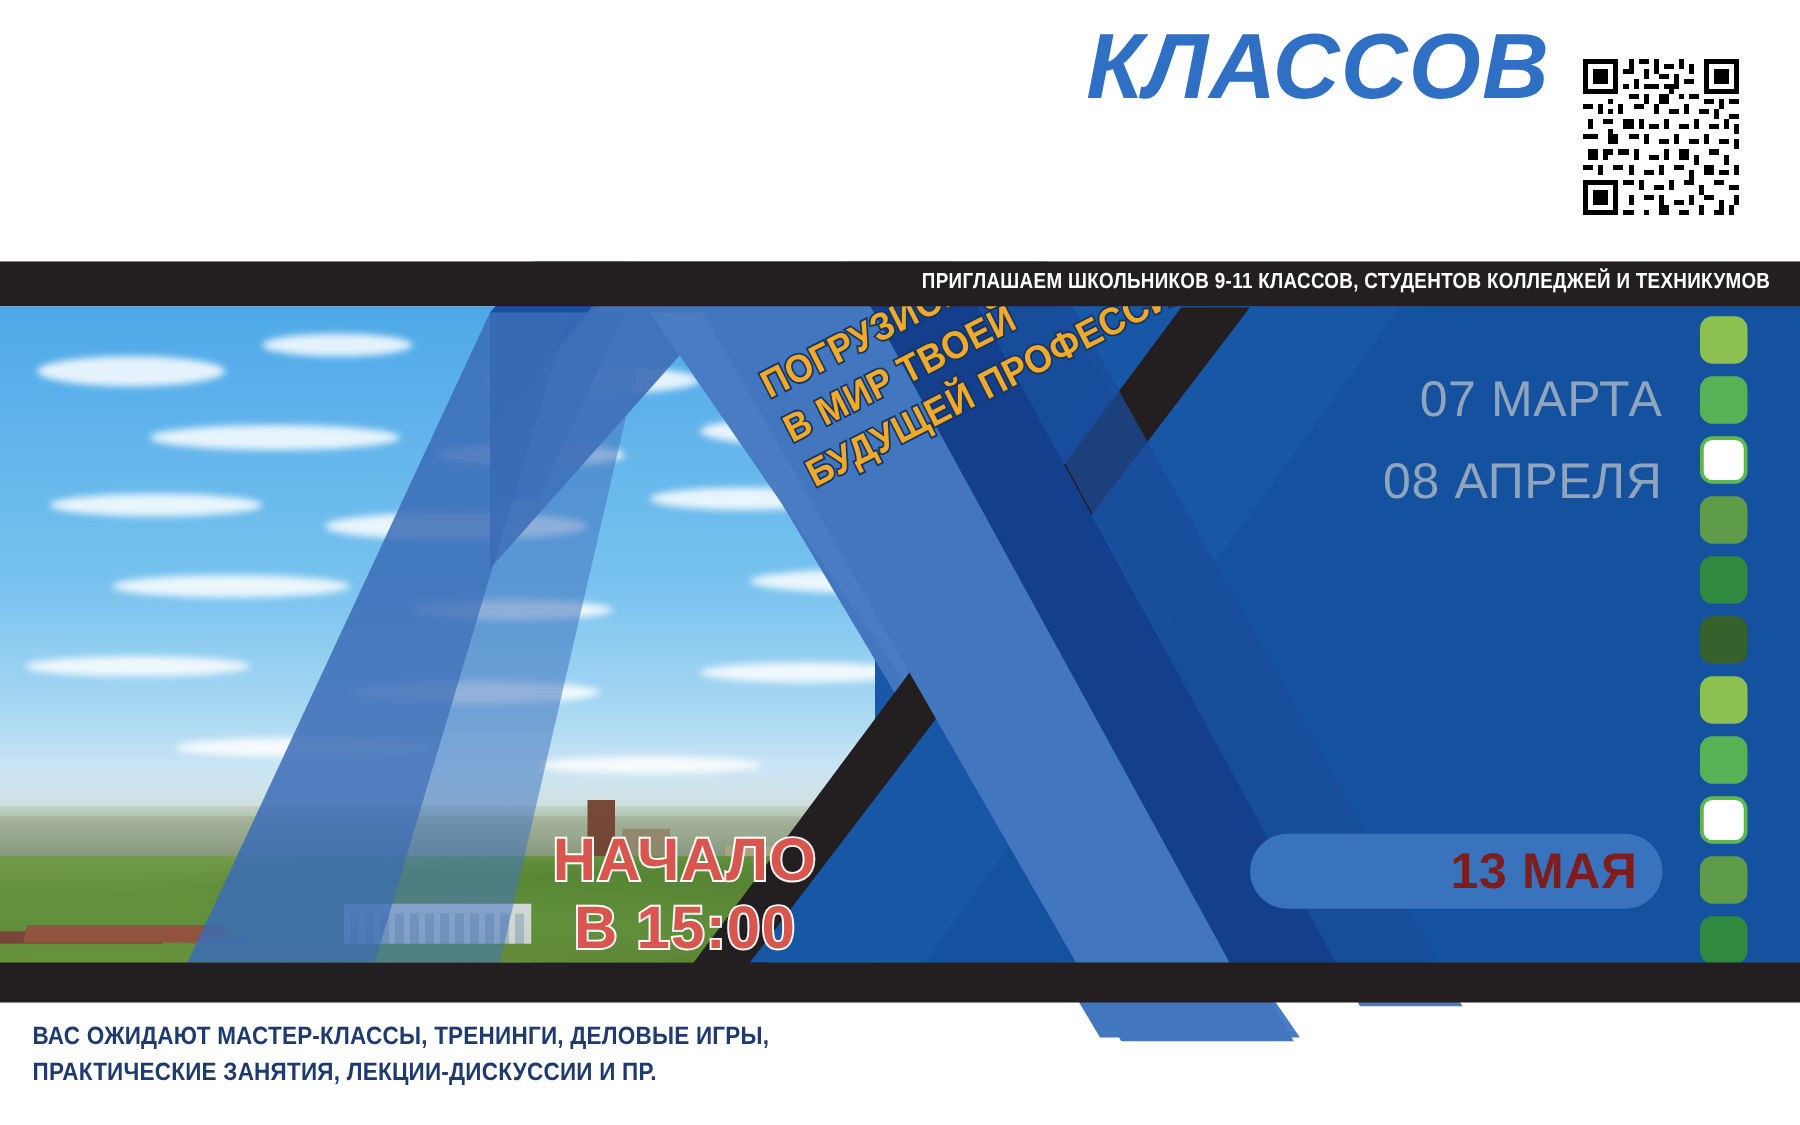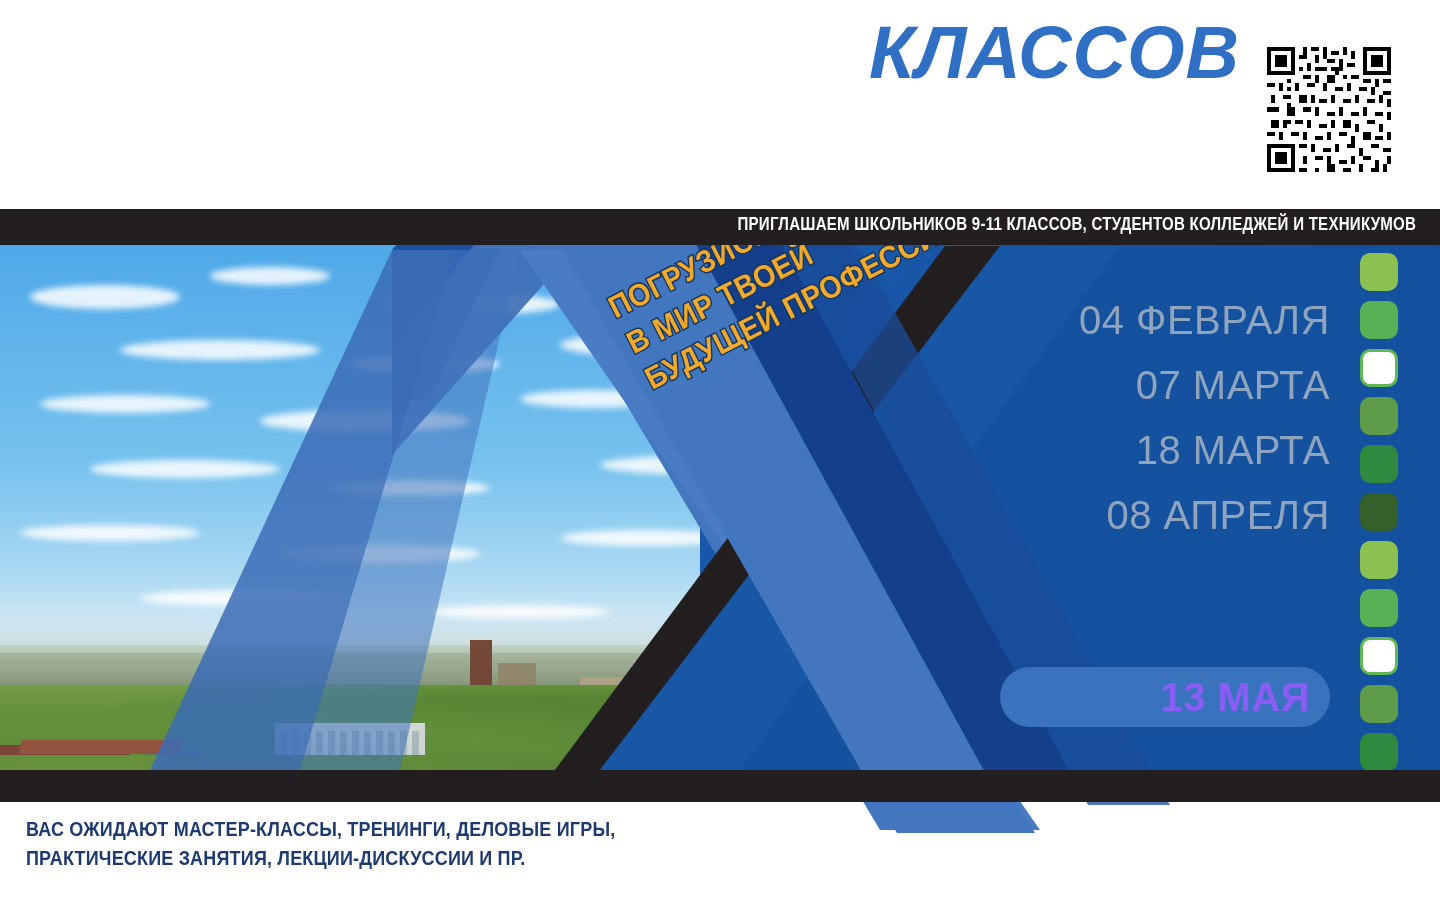--- a/index.html
+++ b/index.html
@@ -68,21 +68,21 @@
     transform:scaleX(.92);transform-origin:left center;}
 
   
   .dates{position:absolute;right:110px;top:288px;width:330px;text-align:right;z-index:22;}
   .date{font-family:"Liberation Sans",sans-serif;font-weight:400;font-size:40px;line-height:65px;
     color:#8fa4bd;letter-spacing:.5px;white-space:nowrap;}
   .pill{position:absolute;left:1000px;top:667px;width:330px;height:60px;border-radius:30px;
     background:#3a73bd;z-index:21;}
   .pill-label{position:absolute;left:1000px;top:667px;width:310px;height:60px;
     display:flex;align-items:center;justify-content:flex-end;z-index:23;
-    font-family:"Liberation Sans",sans-serif;font-weight:700;font-size:40px;color:#8b5cf6;
+    font-family:"Liberation Sans",sans-serif;font-weight:700;font-size:40px;color:#7f1d1d;
     letter-spacing:.5px;}
 
   
   .greens{position:absolute;left:1360px;top:253px;width:40px;z-index:24;}
   .gsq{width:38px;height:38px;border-radius:10px;margin-bottom:10px;}
   .gsq.hollow{background:#ffffff;border:3px solid #5fb751;box-sizing:border-box;}
 
   
   .starttime{position:absolute;left:428px;top:662px;width:240px;text-align:center;z-index:23;}
   .starttime div{font-family:"Liberation Sans",sans-serif;font-weight:700;font-size:48px;
@@ -367,26 +367,28 @@
   <div class="bar-bottom"></div>
 
   <div class="diag">
     <div class="diag-inner">
       <div class="diag-line">ПОГРУЗИСЬ</div>
       <div class="diag-line">В МИР ТВОЕЙ</div>
       <div class="diag-line">БУДУЩЕЙ ПРОФЕССИИ</div>
     </div>
   </div>
 
+  <div class="starttime">
+    <div>НАЧАЛО</div>
+    <div>В 15:00</div>
+  </div>
 
   <div class="pill"></div>
   <div class="dates">
-    <div class="date">04 ФЕВРАЛЯ</div>
     <div class="date">07 МАРТА</div>
-    <div class="date">18 МАРТА</div>
     <div class="date">08 АПРЕЛЯ</div>
   </div>
   <div class="pill-label">13 МАЯ</div>
 
   <div class="greens">
     <div class="gsq" style="background:#8cc152"></div>
     <div class="gsq" style="background:#57b256"></div>
     <div class="gsq hollow"></div>
     <div class="gsq" style="background:#5f9c4a"></div>
     <div class="gsq" style="background:#2f8a3f"></div>

